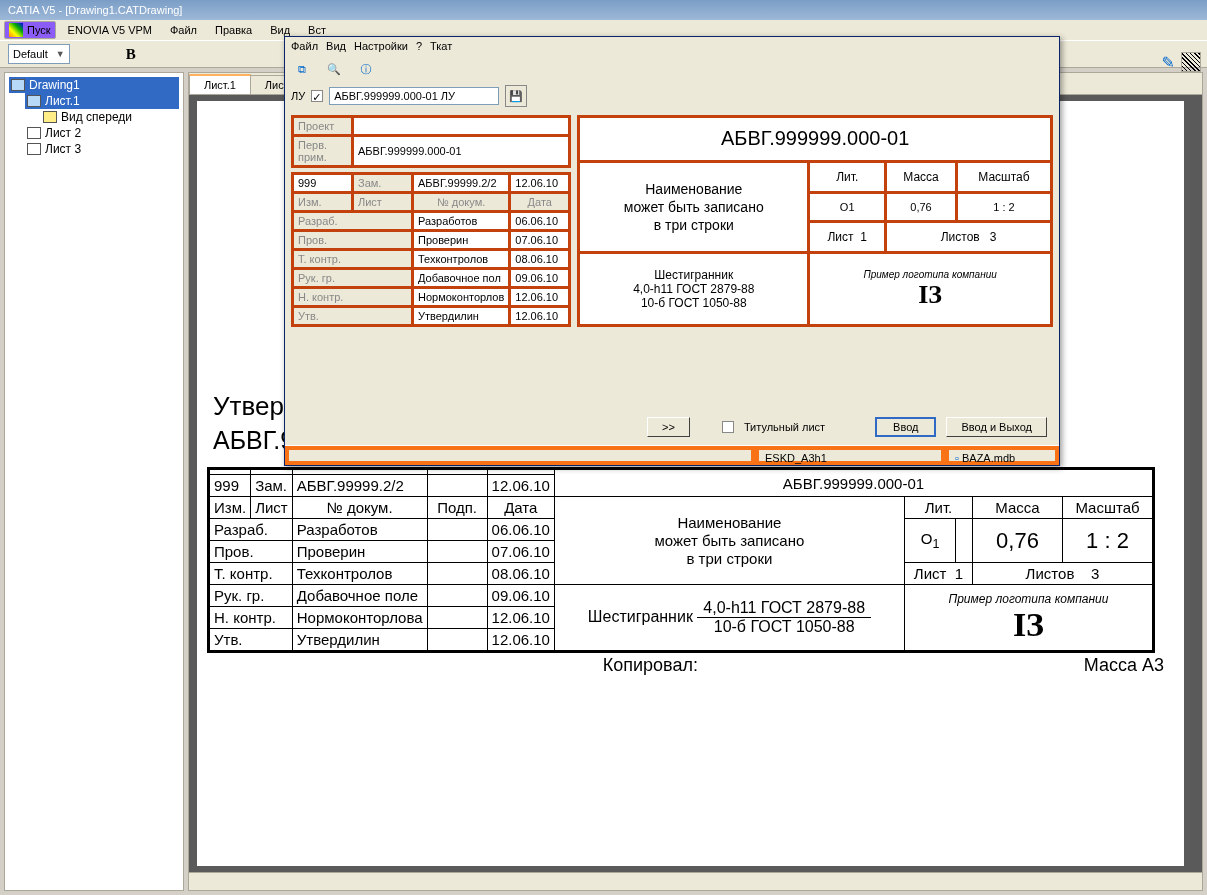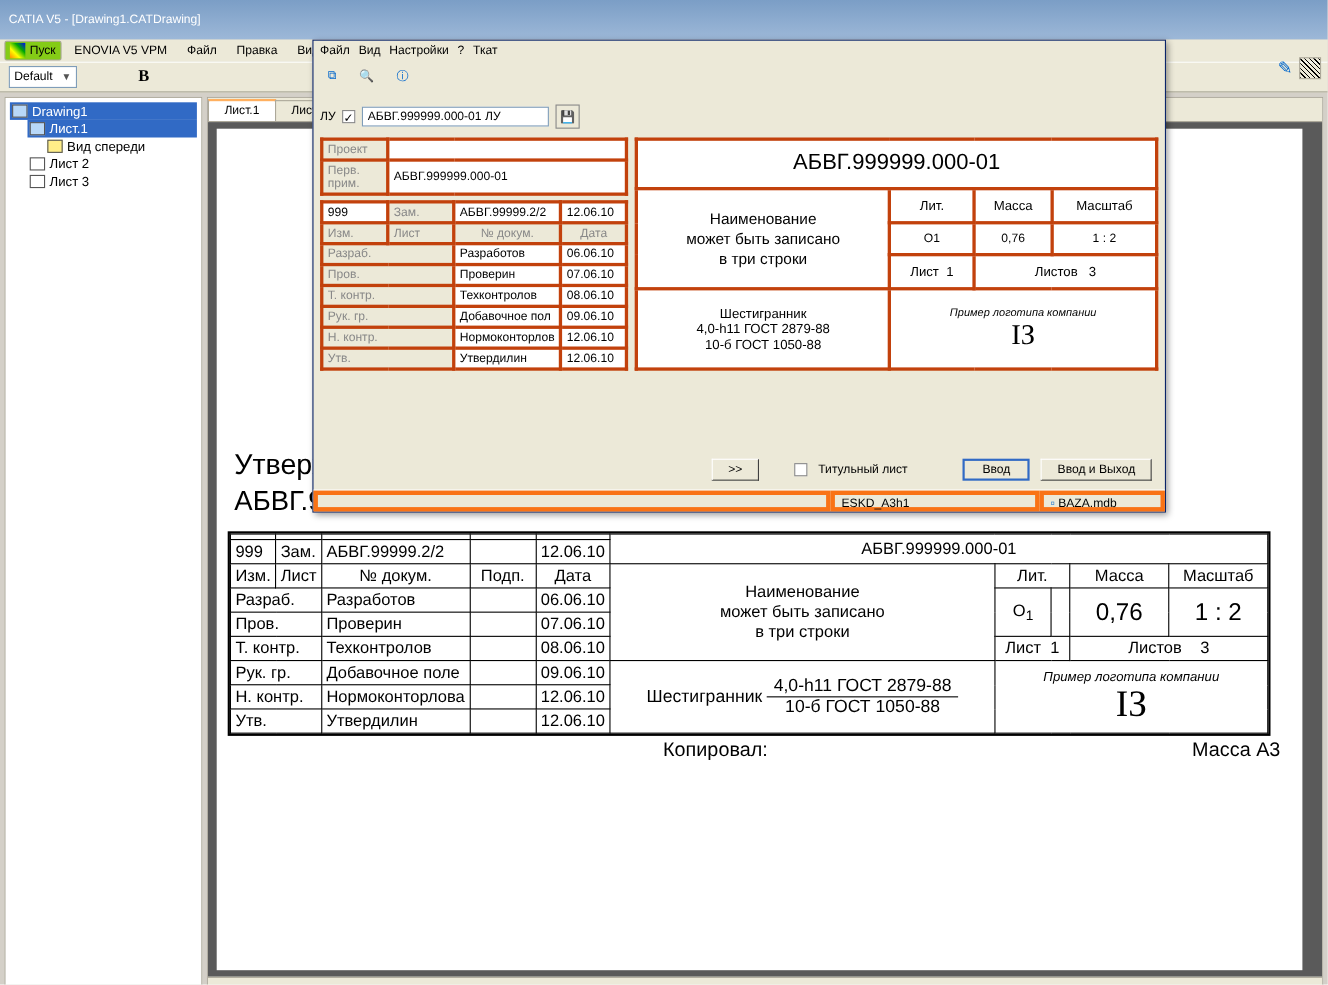--- a/index.html
+++ b/index.html
@@ -1,20 +1,20 @@
 <!DOCTYPE html>
 <html><head>
 <meta charset="utf-8">
 <style>
 * { box-sizing: border-box; margin: 0; padding: 0; font-family: Tahoma, Arial, sans-serif; }
 body { background: #d4d0c8; width: 1207px; height: 895px; overflow: hidden; position: relative; font-size: 11px; }
-.titlebar { height: 36px; background: linear-gradient(#7b9ec6,#9db8d8); color: #fff; padding: 2px 8px; font-size: 11px; display:flex; align-items:center; }
+.titlebar { height: 20px; background: linear-gradient(#7b9ec6,#9db8d8); color: #fff; padding: 2px 8px; font-size: 11px; display:flex; align-items:center; }
 .menubar { height: 20px; background: #ece9d8; padding: 0 4px; display: flex; align-items: center; gap: 6px; font-size: 11px; }
 .menubar .mitem { padding: 2px 6px; cursor: default; }
-.start-btn { display:inline-flex; align-items:center; gap:4px; background:#84cc16; border:1px solid #aca899; padding:1px 4px; border-radius:2px;}
+.start-btn { display:inline-flex; align-items:center; gap:4px; background:#8b5cf6; border:1px solid #aca899; padding:1px 4px; border-radius:2px;}
 .start-icn{width:14px;height:14px;background:linear-gradient(45deg,#f80,#ff0,#0a0,#00f);}
 .toolbar { height: 28px; background: #ece9d8; border-top:1px solid #fff; border-bottom:1px solid #aca899; display:flex; align-items:center; padding:0 8px; gap:8px;}
 .combo{background:#fff;border:1px solid #7f9db9;height:20px;padding:0 4px;display:inline-flex;align-items:center;gap:8px;}
 .right-tools{position:absolute;right:6px;top:48px;height:28px;display:flex;align-items:center;gap:6px;}
 .hatch-icn{width:20px;height:20px;border:1px solid #aca899;background:repeating-linear-gradient(45deg,#000 0,#000 1px,transparent 1px,transparent 3px);}
 .layout{display:flex;height:calc(100% - 68px);}
 .sidebar{width:180px;background:#fff;border:1px solid #aca899;margin:4px;padding:4px;position:relative;}
 .tree-item{display:flex;align-items:center;gap:4px;padding:1px 2px;margin-left:0;font-size:12px;}
 .tree-item.sel{background:#316ac5;color:#fff;}
 .tree-item.sel2{background:#316ac5;color:#fff;margin-left:16px;}
@@ -30,21 +30,21 @@
 .hscroll{position:absolute;bottom:0;left:0;right:0;height:18px;background:#ece9d8;border-top:1px solid #aca899;}
 .approved{font-size:26px;color:#000;margin:280px 0 4px 6px;}
 .approved2{font-size:25px;color:#000;margin:0 0 12px 6px;}
 .tblk{border:2px solid #000;width:948px;margin-left:0;}
 .tblk table{border-collapse:collapse;width:100%;}
 .tblk td{border:1px solid #000;padding:2px 4px;font-size:16px;vertical-align:middle;}
 .tblk .sm td{font-size:15px;}
 .tblk .big{font-size:30px;text-align:center;}
 .tblk .mid{font-size:22px;text-align:center;line-height:1.2;}
 .tblk .hdr{font-size:17px;text-align:center;}
-.logo{font-family:'Times New Roman',serif;font-size:34px;font-weight:normal;text-align:center;}
+.logo{font-family:'Times New Roman',serif;font-size:34px;font-weight:bold;text-align:center;}
 .logocap{font-size:12px;font-style:italic;text-align:center;}
 .bottombar{display:flex;justify-content:space-between;font-size:18px;padding:2px 10px;}
 
 
 .dlg{position:absolute;left:284px;top:36px;width:776px;height:430px;background:#ece9d8;border:1px solid #0a246a;box-shadow:2px 2px 6px rgba(0,0,0,.4);z-index:100;}
 .dlg-title{height:22px;background:linear-gradient(#3a87e0,#1860c8);color:#fff;display:flex;align-items:center;padding:0 2px 0 4px;font-size:11px;justify-content:space-between;}
 .dlg-title .btns{display:flex;gap:1px;}
 .winbtn{width:18px;height:16px;background:#ece9d8;border:1px solid #fff;border-right-color:#404040;border-bottom-color:#404040;font-size:10px;text-align:center;line-height:14px;}
 .winbtn.x{background:#e04030;color:#fff;font-weight:bold;}
 .dlg-menu{height:18px;padding:0 6px;display:flex;gap:8px;font-size:11px;align-items:center;}
@@ -59,21 +59,21 @@
 .dright td{text-align:center;}
 .dright .dnum{font-size:20px;}
 .dright .dmid{font-size:14px;line-height:1.3;}
 .dright .dsmall{font-size:12px;}
 .dlg-foot{position:absolute;bottom:22px;left:0;right:0;padding:6px 12px;display:flex;justify-content:flex-end;align-items:center;gap:10px;}
 .btn{background:#ece9d8;border:1px solid #404040;border-top-color:#fff;border-left-color:#fff;padding:3px 14px;font-size:11px;}
 .btn.hot{border:2px solid #316ac5;padding:2px 16px;}
 .chk{width:12px;height:12px;border:1px solid #888;background:#fff;display:inline-block;}
 .dlg-status{position:absolute;bottom:0;left:0;right:0;height:20px;border-top:1px solid #fff;display:flex;font-size:11px;}
 .stcell{border:4px solid #f97316;padding:2px 6px;flex:0 0 auto;}
-.lurow{display:flex;align-items:center;gap:6px;padding:2px 6px;margin-top:10px;}
+.lurow{display:flex;align-items:center;gap:6px;padding:2px 6px;}
 .luinp{background:#fff;border:1px solid #7f9db9;padding:2px 4px;font-size:11px;width:170px;}
 .chevron{font-size:9px;color:#555;}
 </style>
 </head>
 <body>
 
 <div class="titlebar">
   <span>CATIA V5 - [Drawing1.CATDrawing]</span>
 </div>
 

